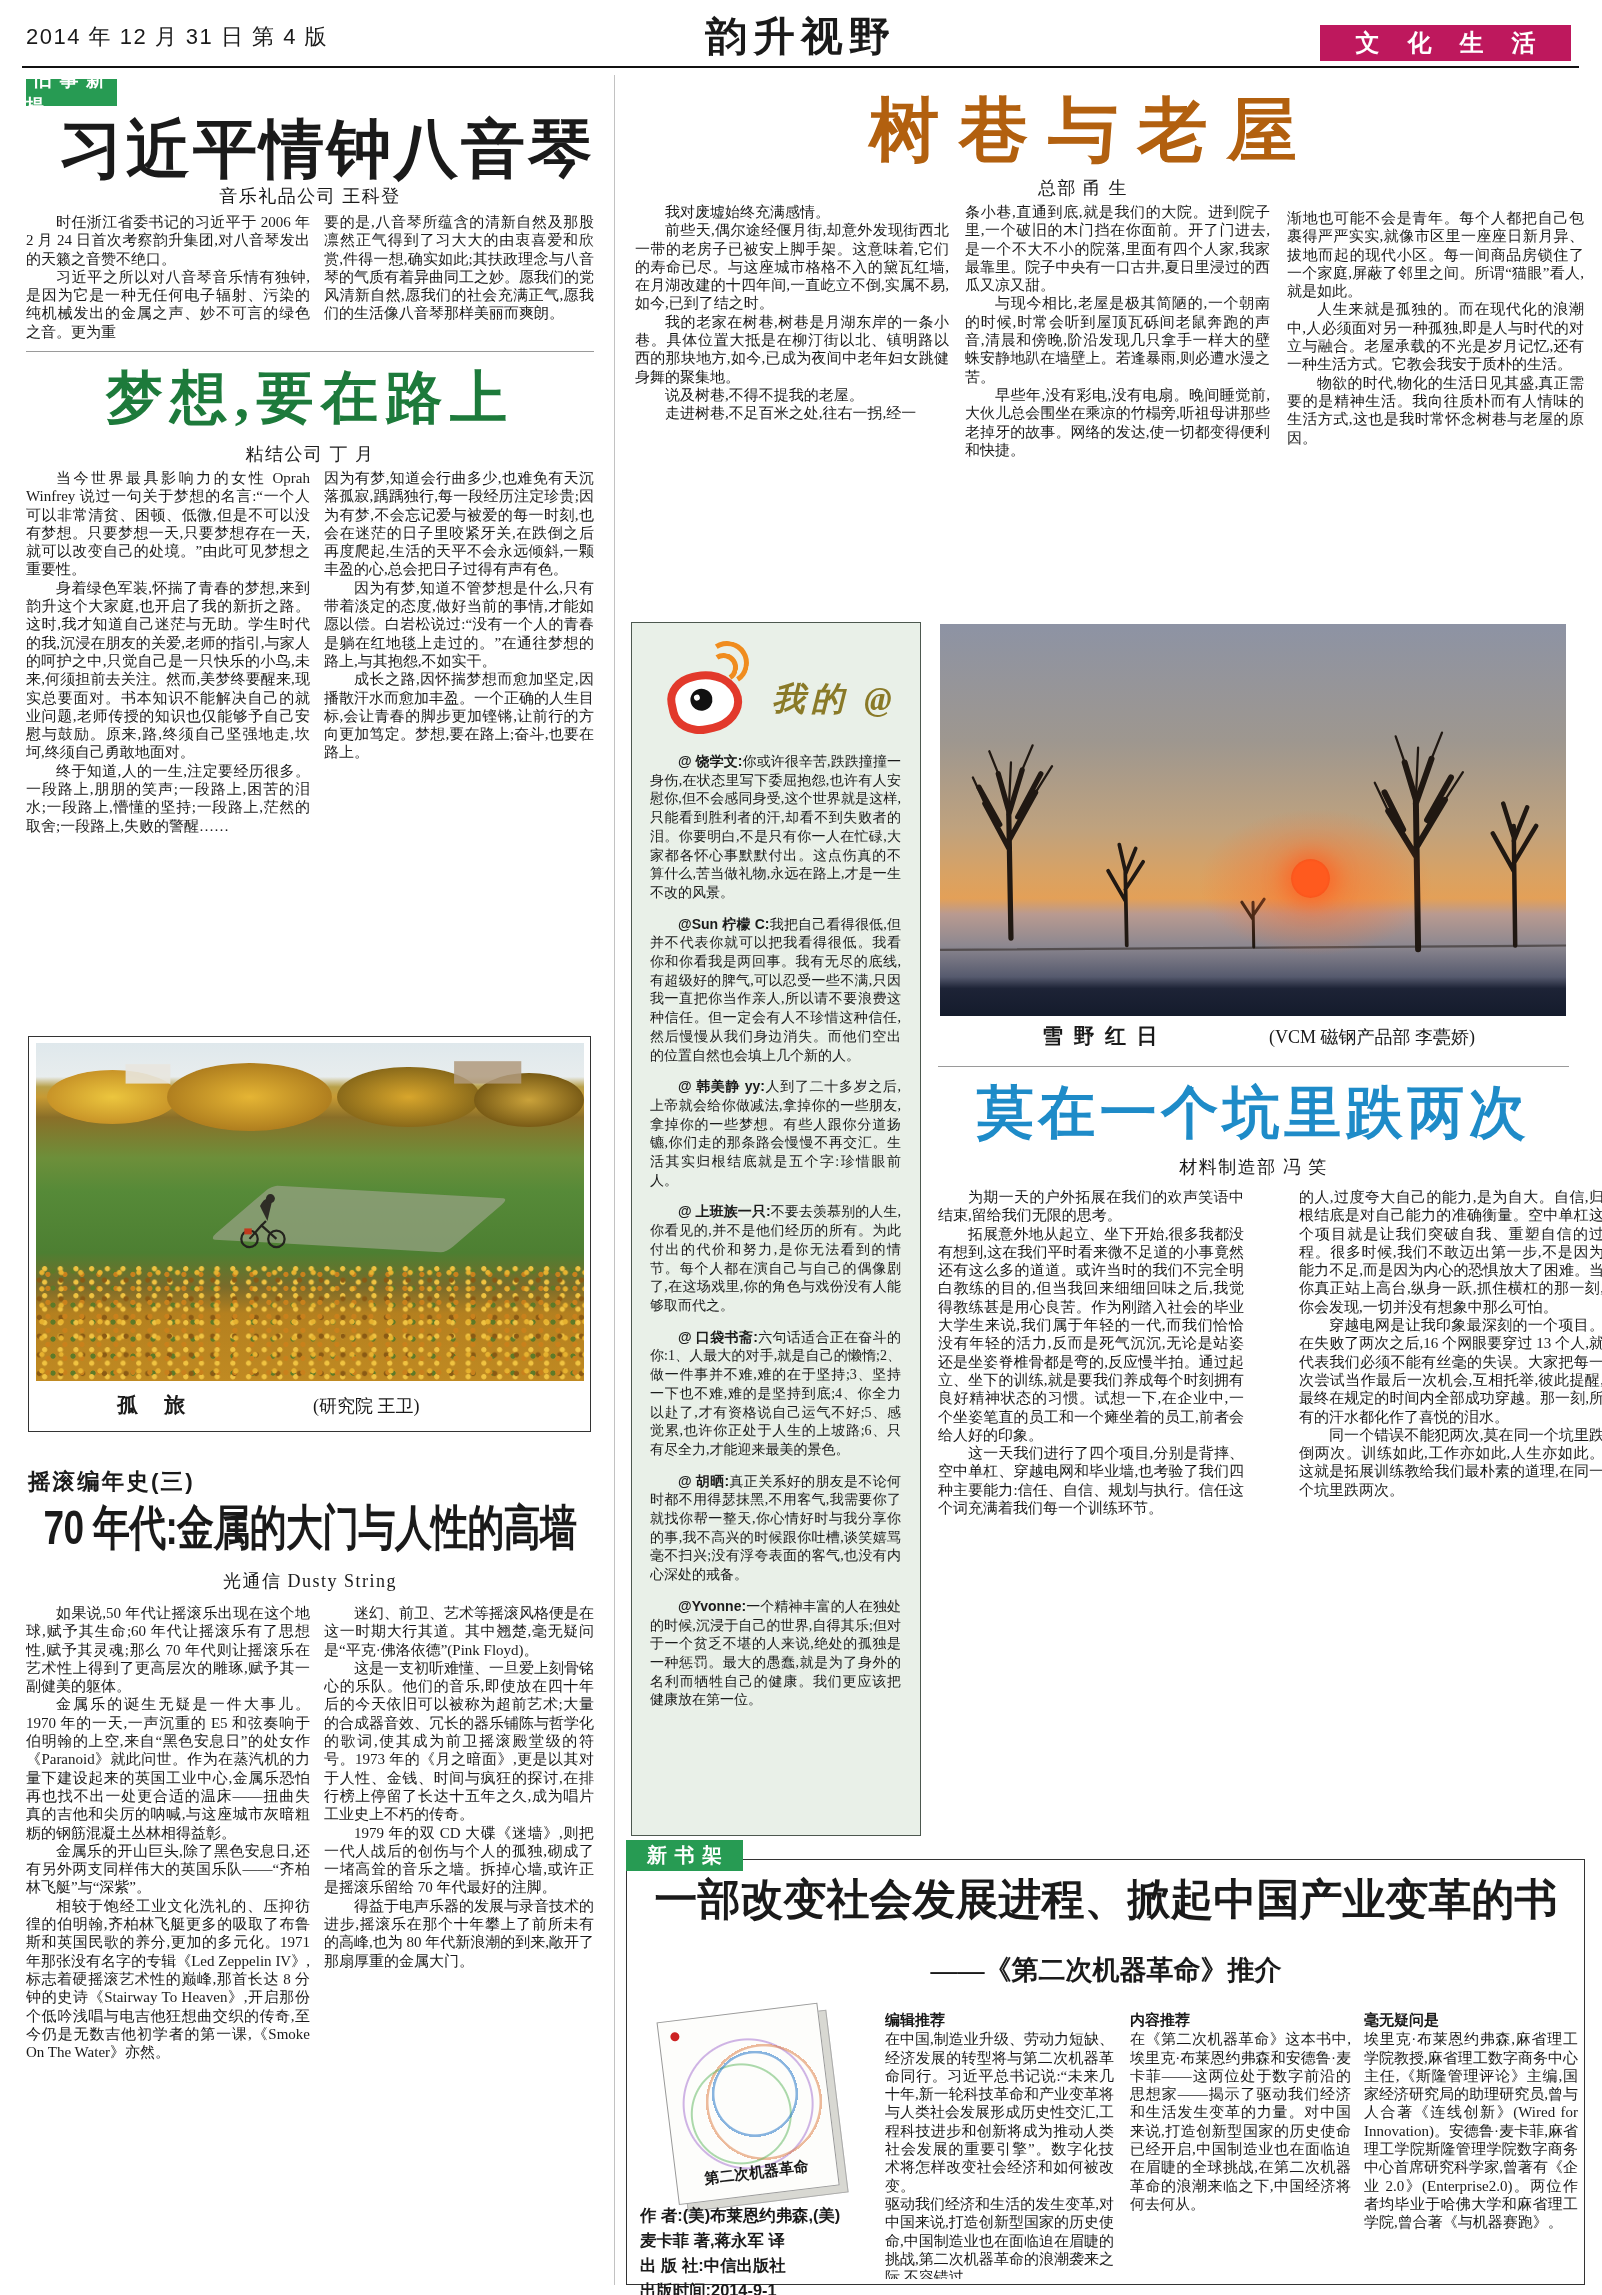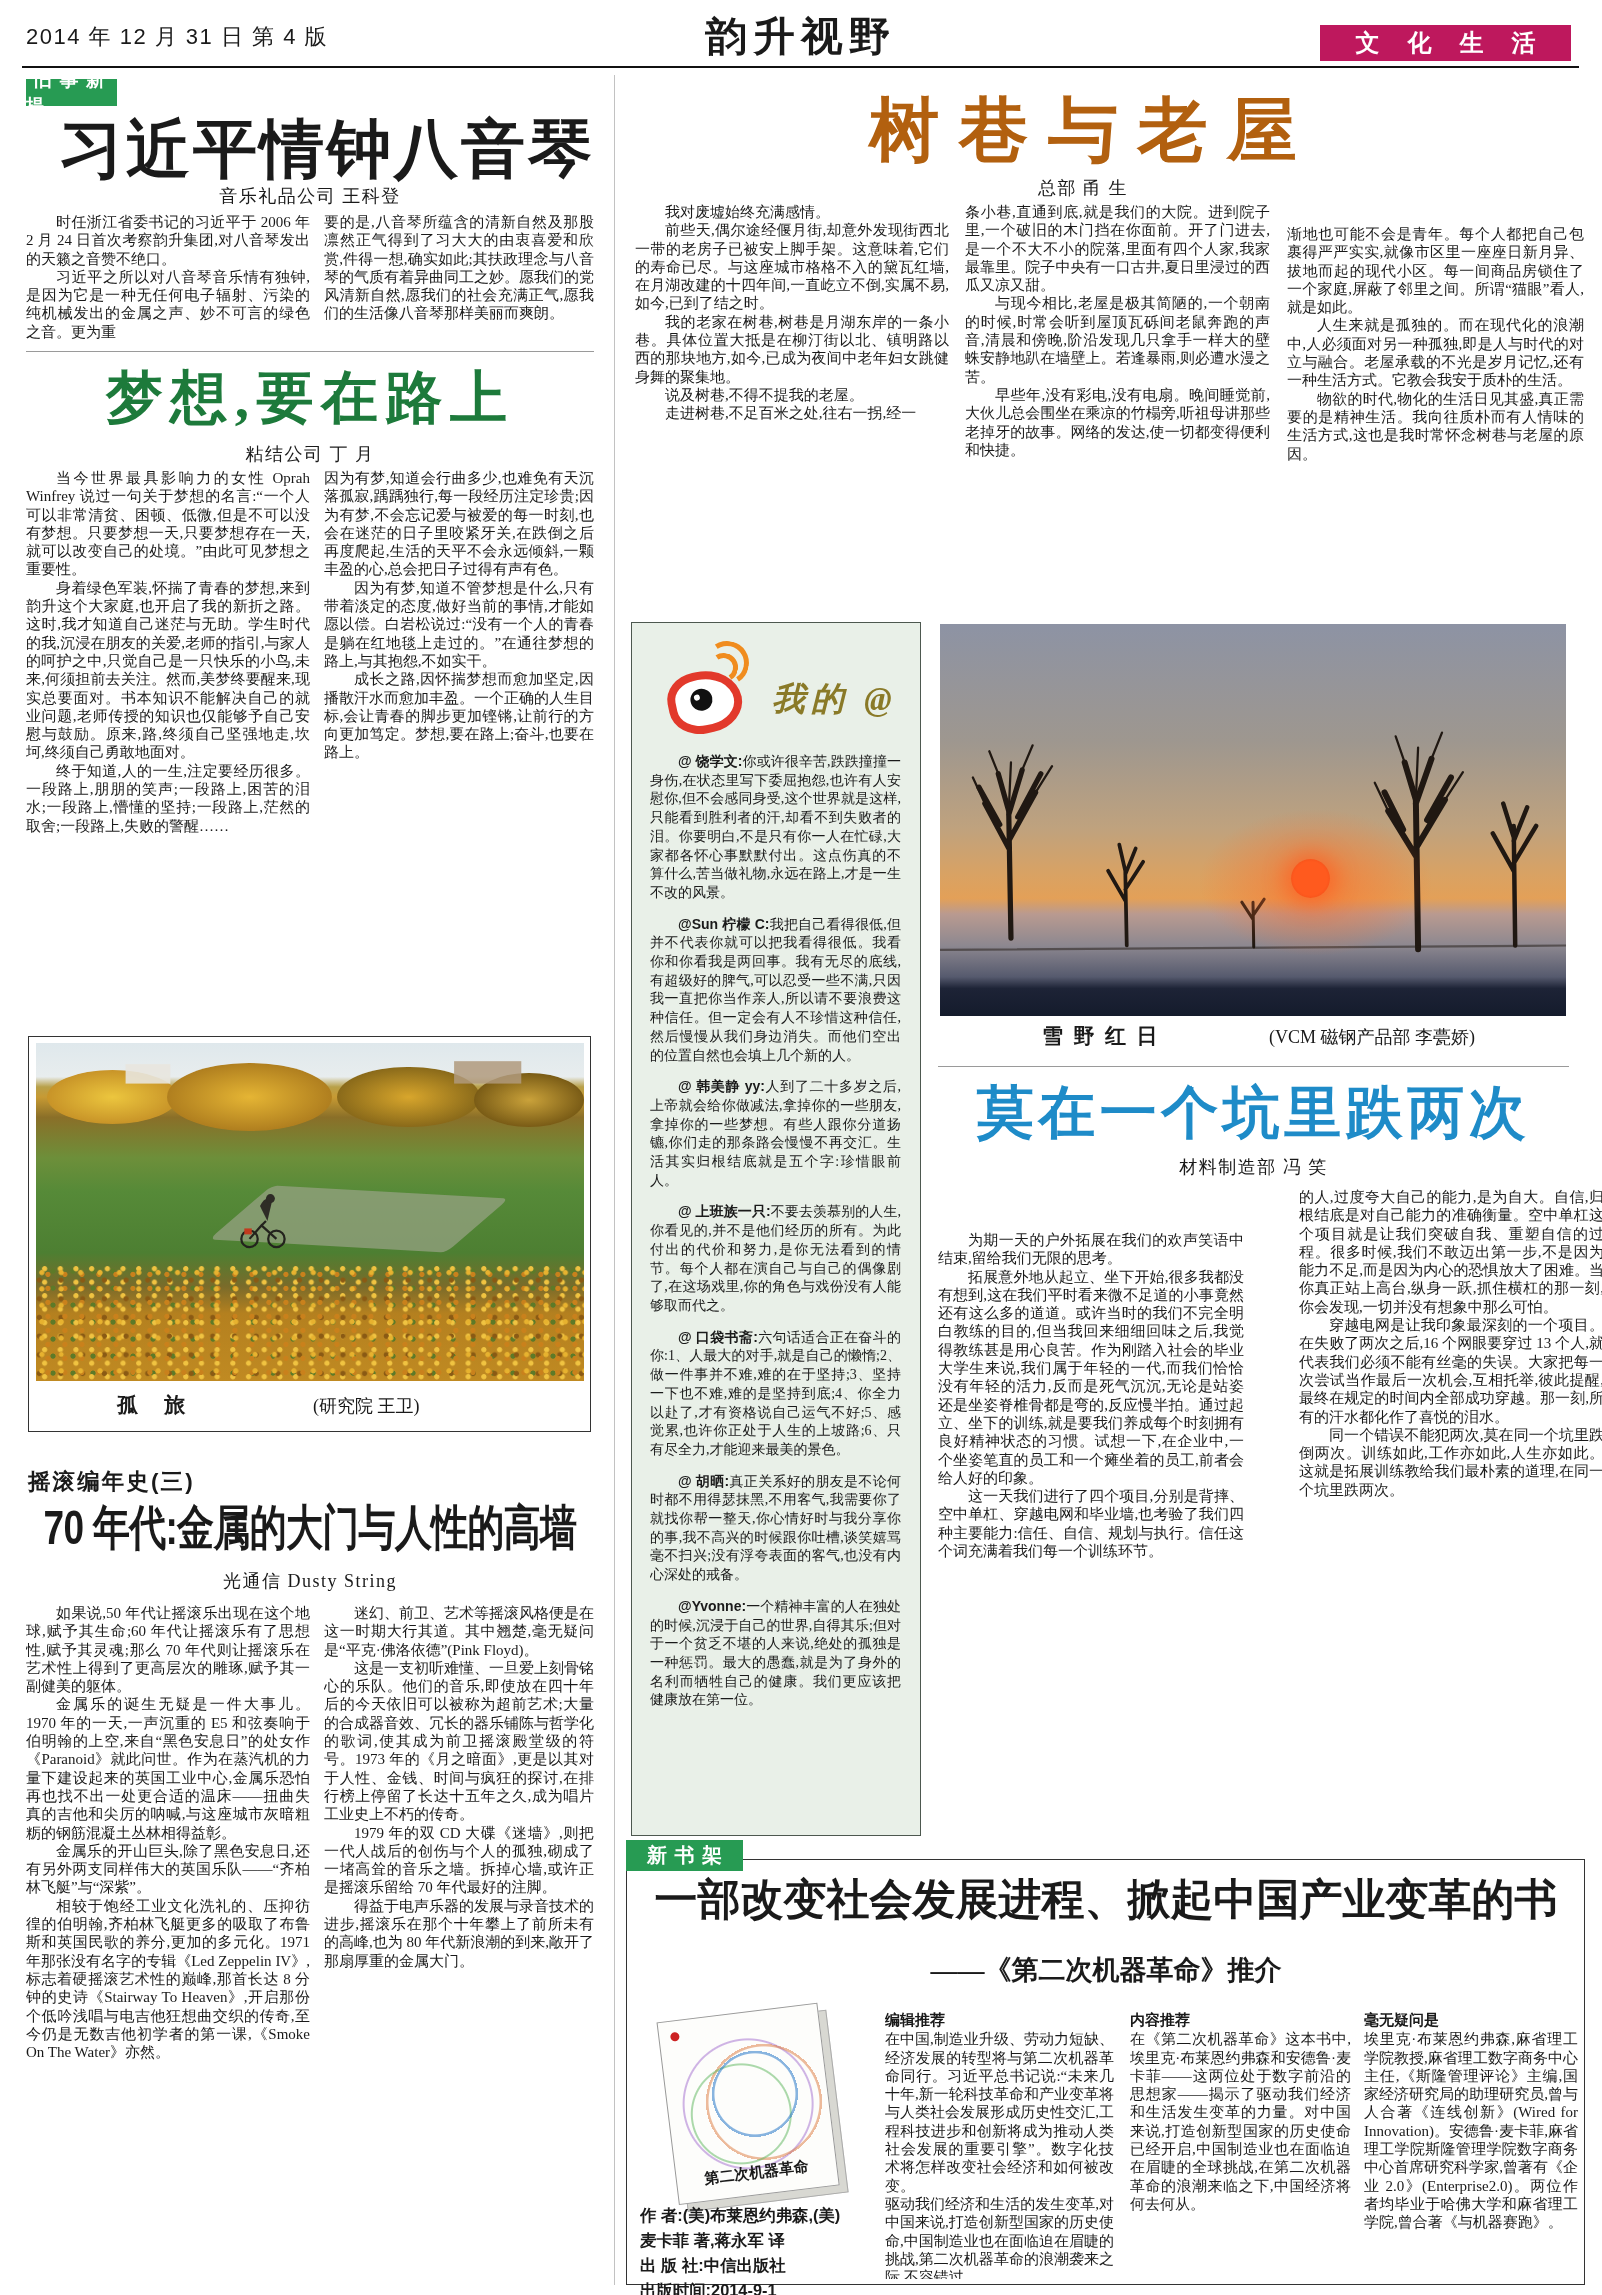--- a/index.html
+++ b/index.html
@@ -182,21 +182,21 @@
       <p>前些天,偶尔途经偃月街,却意外发现街西北一带的老房子已被安上脚手架。这意味着,它们的寿命已尽。与这座城市格格不入的黛瓦红墙,在月湖改建的十四年间,一直屹立不倒,实属不易,如今,已到了结之时。</p>
       <p>我的老家在树巷,树巷是月湖东岸的一条小巷。具体位置大抵是在柳汀街以北、镇明路以西的那块地方,如今,已成为夜间中老年妇女跳健身舞的聚集地。</p>
       <p>说及树巷,不得不提我的老屋。</p>
       <p>走进树巷,不足百米之处,往右一拐,经一</p>
     </div>
   <div class="abs col" style="left:965px;top:203px;width:305px;height:412px;">
       <p class="cont">条小巷,直通到底,就是我们的大院。进到院子里,一个破旧的木门挡在你面前。开了门进去,是一个不大不小的院落,里面有四个人家,我家最靠里。院子中央有一口古井,夏日里浸过的西瓜又凉又甜。</p>
       <p>与现今相比,老屋是极其简陋的,一个朝南的时候,时常会听到屋顶瓦砾间老鼠奔跑的声音,清晨和傍晚,阶沿发现几只拿手一样大的壁蛛安静地趴在墙壁上。若逢暴雨,则必遭水漫之苦。</p>
       <p>早些年,没有彩电,没有电扇。晚间睡觉前,大伙儿总会围坐在乘凉的竹榻旁,听祖母讲那些老掉牙的故事。网络的发达,使一切都变得便利和快捷。</p>
     </div>
-  <div class="abs col" style="left:1287px;top:209px;width:297px;height:406px;margin-top:16px;">
+  <div class="abs col" style="left:1287px;top:209px;width:297px;height:406px;">
       <p class="cont">渐地也可能不会是青年。每个人都把自己包裹得严严实实,就像市区里一座座日新月异、拔地而起的现代小区。每一间商品房锁住了一个家庭,屏蔽了邻里之间。所谓“猫眼”看人,就是如此。</p>
       <p>人生来就是孤独的。而在现代化的浪潮中,人必须面对另一种孤独,即是人与时代的对立与融合。老屋承载的不光是岁月记忆,还有一种生活方式。它教会我安于质朴的生活。</p>
       <p>物欲的时代,物化的生活日见其盛,真正需要的是精神生活。我向往质朴而有人情味的生活方式,这也是我时常怀念树巷与老屋的原因。</p>
     </div>
 
   <div class="abs weibo-box">
     <div class="weibo-head">
       <div class="wb-logo">
         <span class="wb-arc wb-arc2"></span>
         <span class="wb-arc wb-arc1"></span>
@@ -234,21 +234,21 @@
         <path d="M0,436 L838,430" stroke-width="3" opacity="0.5"></path>
       </g>
     </svg>
   </div>
   <div class="abs caption-title" style="left:1042px;top:1022px;">雪野红日</div>
   <div class="abs caption-credit" style="left:1269px;top:1025px;">(VCM 磁钢产品部  李甍娇)</div>
 
   <div class="abs hrule" style="left:938px;top:1066px;width:631px;"></div>
   <div class="abs h-pit sans">莫在一个坑里跌两次</div>
   <div class="abs byline" style="left:938px;top:1155px;width:631px;">材料制造部  冯 笑</div>
-  <div class="abs col" style="left:938px;top:1188px;width:306px;height:649px;margin-top:43px;">
+  <div class="abs col" style="left:938px;top:1188px;width:306px;height:649px;">
       <p>为期一天的户外拓展在我们的欢声笑语中结束,留给我们无限的思考。</p>
       <p>拓展意外地从起立、坐下开始,很多我都没有想到,这在我们平时看来微不足道的小事竟然还有这么多的道道。或许当时的我们不完全明白教练的目的,但当我回来细细回味之后,我觉得教练甚是用心良苦。作为刚踏入社会的毕业大学生来说,我们属于年轻的一代,而我们恰恰没有年轻的活力,反而是死气沉沉,无论是站姿还是坐姿脊椎骨都是弯的,反应慢半拍。通过起立、坐下的训练,就是要我们养成每个时刻拥有良好精神状态的习惯。试想一下,在企业中,一个坐姿笔直的员工和一个瘫坐着的员工,前者会给人好的印象。</p>
       <p>这一天我们进行了四个项目,分别是背摔、空中单杠、穿越电网和毕业墙,也考验了我们四种主要能力:信任、自信、规划与执行。信任这个词充满着我们每一个训练环节。</p>
     </div>
   <div class="abs col" style="left:1263px;top:1188px;width:305px;height:649px;margin-left:36px;">
       <p class="cont">的人,过度夸大自己的能力,是为自大。自信,归根结底是对自己能力的准确衡量。空中单杠这个项目就是让我们突破自我、重塑自信的过程。很多时候,我们不敢迈出第一步,不是因为能力不足,而是因为内心的恐惧放大了困难。当你真正站上高台,纵身一跃,抓住横杠的那一刻,你会发现,一切并没有想象中那么可怕。</p>
       <p>穿越电网是让我印象最深刻的一个项目。在失败了两次之后,16 个网眼要穿过 13 个人,就代表我们必须不能有丝毫的失误。大家把每一次尝试当作最后一次机会,互相托举,彼此提醒,最终在规定的时间内全部成功穿越。那一刻,所有的汗水都化作了喜悦的泪水。</p>
       <p>同一个错误不能犯两次,莫在同一个坑里跌倒两次。训练如此,工作亦如此,人生亦如此。这就是拓展训练教给我们最朴素的道理,在同一个坑里跌两次。</p>
     </div>
 

